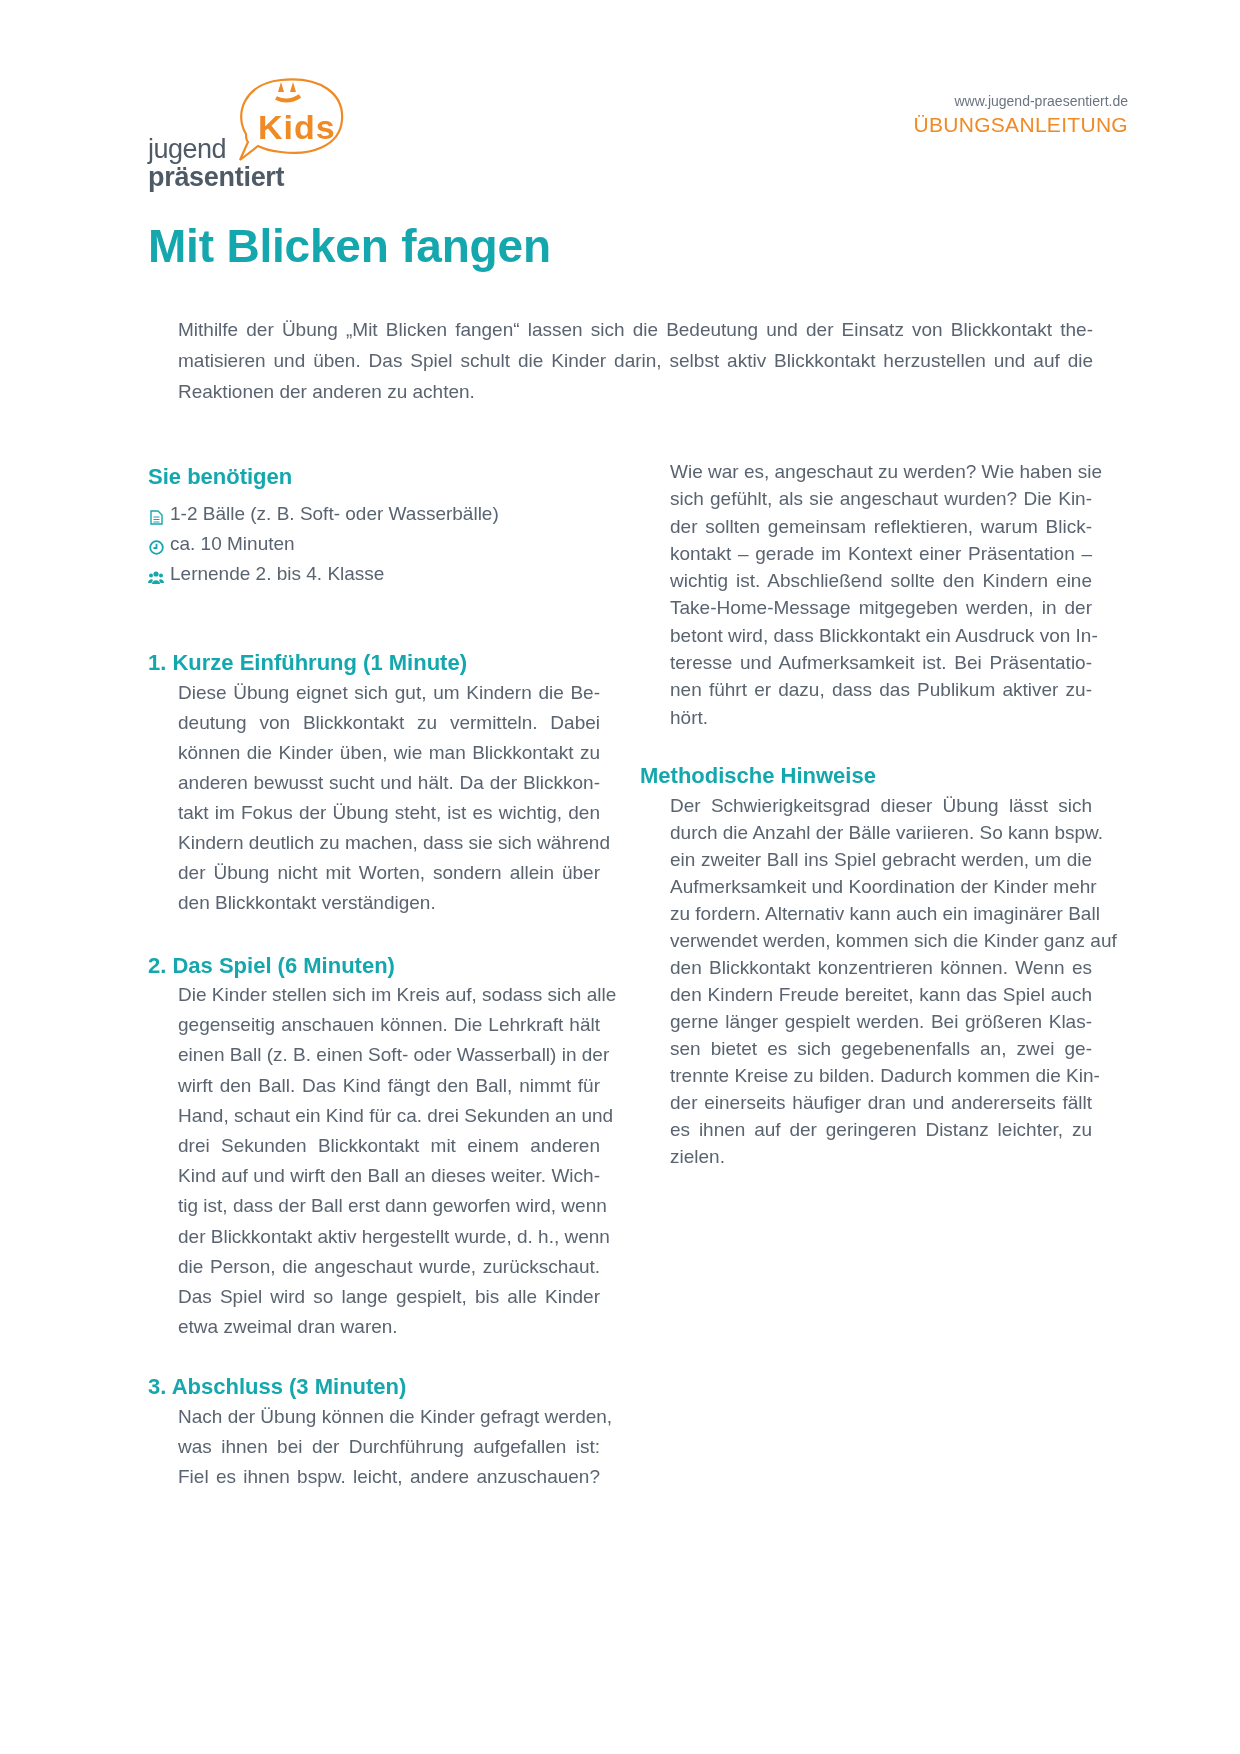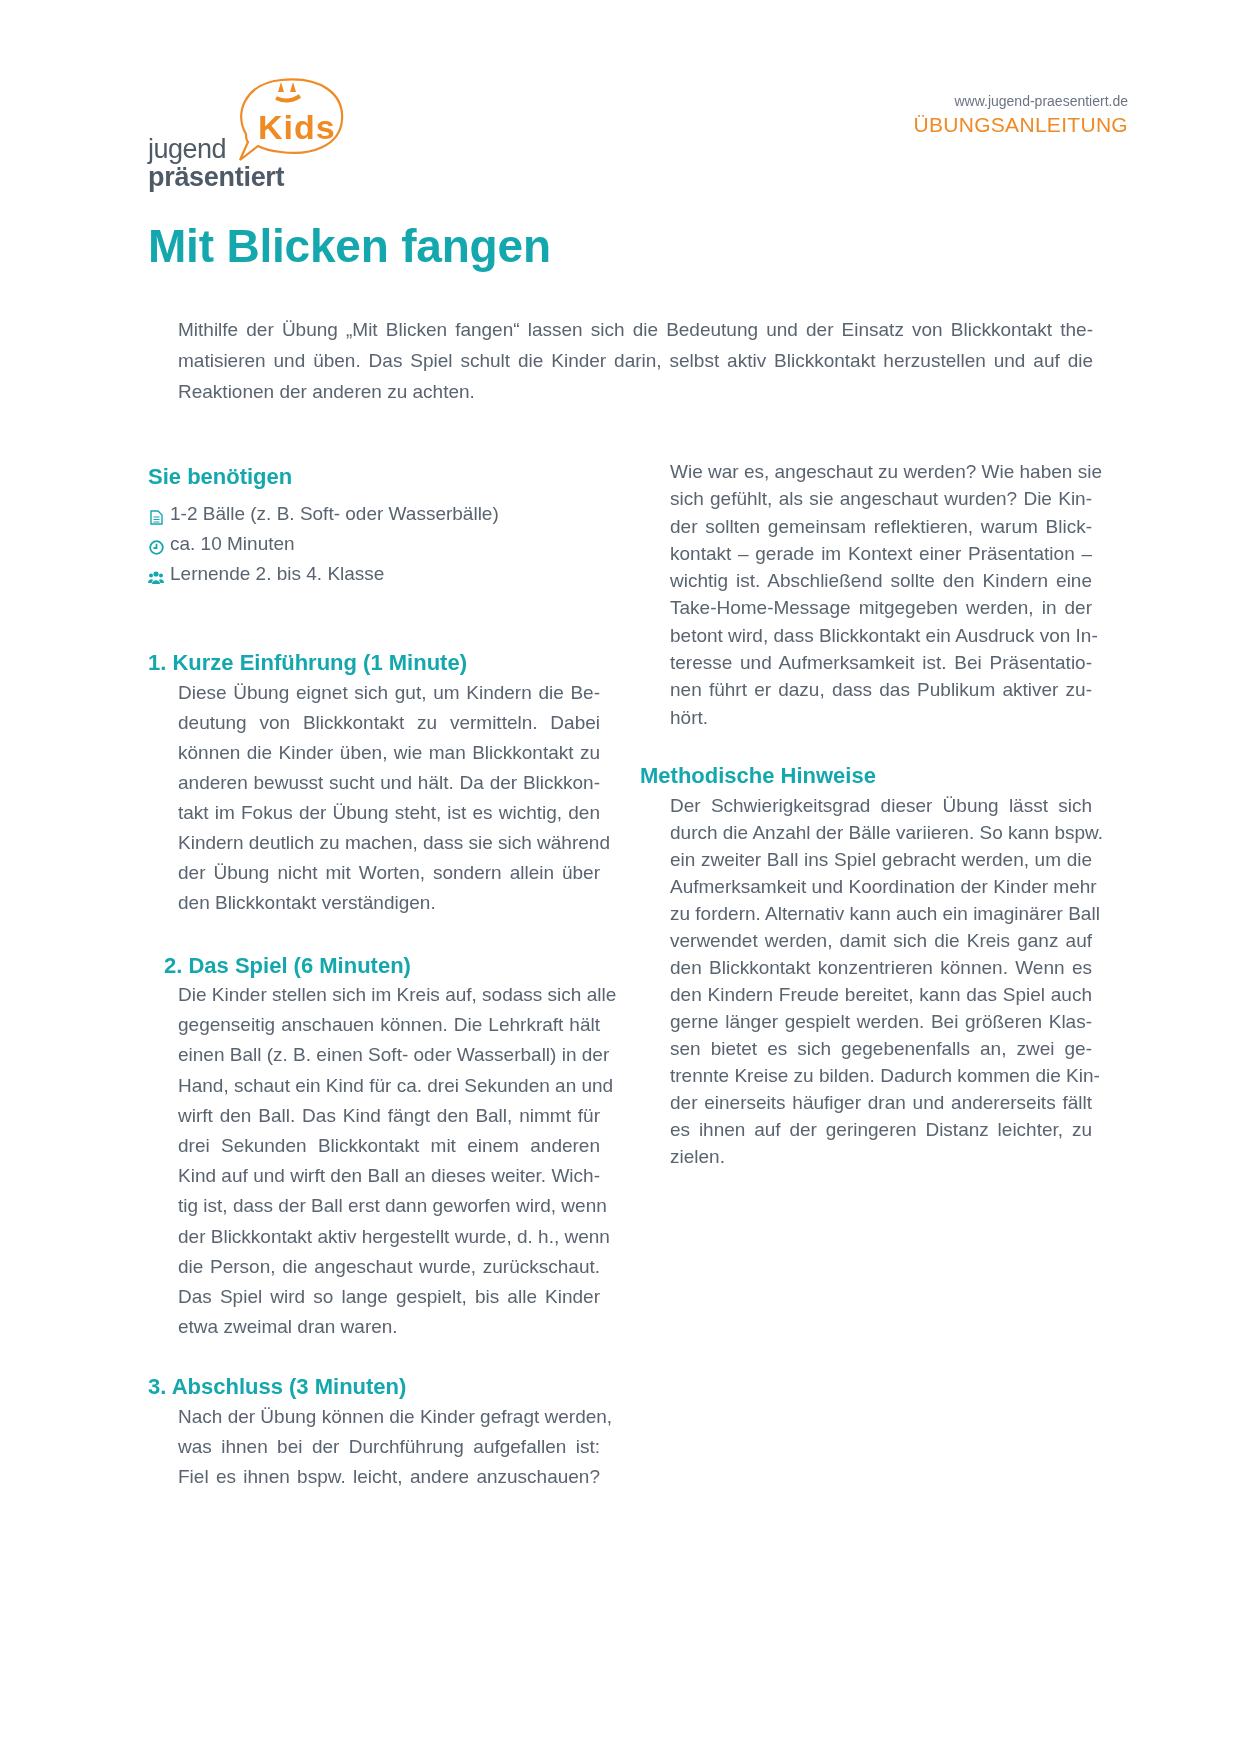--- a/index.html
+++ b/index.html
@@ -43,21 +43,21 @@
                 font-size: 19px; color: #5a6470; }
   .needs-item { display: flex; align-items: flex-end; height: 30px; }
   .needs-item .ic { width: 16px; height: 16px; margin-right: 6px; display: inline-flex;
                     align-items: center; justify-content: center; color: #14a7ad; }
 
   .col1 { left: 148px; width: 452px; }
   .col2 { left: 640px; width: 452px; }
 
   .s1-title { left: 148px; top: 650px; }
   .s1-body { top: 678px; }
-  .s2-title { left: 164px; top: 953px; text-align: center; }
+  .s2-title { left: 148px; top: 953px; text-align: center; }
   .s2-body { top: 980px; }
   .s3-title { left: 148px; top: 1374px; }
   .s3-body { top: 1402px; }
 
   .c2-body { top: 458px; }
   .mh-title { left: 640px; top: 763px; }
   .mh-body { top: 792px; }
   .mh-body .ln { height: 27px; line-height: 27px; }
   .c2-body .ln { height: 27.3px; line-height: 27.3px; }
   .s2-body .ln { height: 30.2px; line-height: 30.2px; }
@@ -133,22 +133,22 @@
     <span class="ln">Kindern deutlich zu machen, dass sie sich während</span>
     <span class="ln">der Übung nicht mit Worten, sondern allein über</span>
     <span class="ln last">den Blickkontakt verständigen.</span>
   </div>
 
   <h2 class="h2 s2-title">2.  Das Spiel (6 Minuten)</h2>
   <div class="lines col1 s2-body">
     <span class="ln">Die Kinder stellen sich im Kreis auf, sodass sich alle</span>
     <span class="ln">gegenseitig anschauen können. Die Lehrkraft hält</span>
     <span class="ln">einen Ball (z. B. einen Soft- oder Wasserball) in der</span>
+    <span class="ln">wirft den Ball. Das Kind fängt den Ball, nimmt für</span>
     <span class="ln">Hand, schaut ein Kind für ca. drei Sekunden an und</span>
-    <span class="ln">wirft den Ball. Das Kind fängt den Ball, nimmt für</span>
     <span class="ln">drei Sekunden Blickkontakt mit einem anderen</span>
     <span class="ln">Kind auf und wirft den Ball an dieses weiter. Wich-</span>
     <span class="ln">tig ist, dass der Ball erst dann geworfen wird, wenn</span>
     <span class="ln">der Blickkontakt aktiv hergestellt wurde, d. h., wenn</span>
     <span class="ln">die Person, die angeschaut wurde, zurückschaut.</span>
     <span class="ln">Das Spiel wird so lange gespielt, bis alle Kinder</span>
     <span class="ln last">etwa zweimal dran waren.</span>
   </div>
 
   <h2 class="h2 s3-title">3.  Abschluss (3 Minuten)</h2>
@@ -171,21 +171,21 @@
     <span class="ln last">hört.</span>
   </div>
 
   <h2 class="h2 mh-title">Methodische Hinweise</h2>
   <div class="lines col2 mh-body">
     <span class="ln">Der Schwierigkeitsgrad dieser Übung lässt sich</span>
     <span class="ln">durch die Anzahl der Bälle variieren. So kann bspw.</span>
     <span class="ln">ein zweiter Ball ins Spiel gebracht werden, um die</span>
     <span class="ln">Aufmerksamkeit und Koordination der Kinder mehr</span>
     <span class="ln">zu fordern. Alternativ kann auch ein imaginärer Ball</span>
-    <span class="ln">verwendet werden, damit sich die Kreis ganz auf</span>
+    <span class="ln">verwendet werden, kommen sich die Kinder ganz auf</span>
     <span class="ln">den Blickkontakt konzentrieren können. Wenn es</span>
     <span class="ln">den Kindern Freude bereitet, kann das Spiel auch</span>
     <span class="ln">gerne länger gespielt werden. Bei größeren Klas-</span>
     <span class="ln">sen bietet es sich gegebenenfalls an, zwei ge-</span>
     <span class="ln">trennte Kreise zu bilden. Dadurch kommen die Kin-</span>
     <span class="ln">der einerseits häufiger dran und andererseits fällt</span>
     <span class="ln">es ihnen auf der geringeren Distanz leichter, zu</span>
     <span class="ln last">zielen.</span>
   </div>
 

